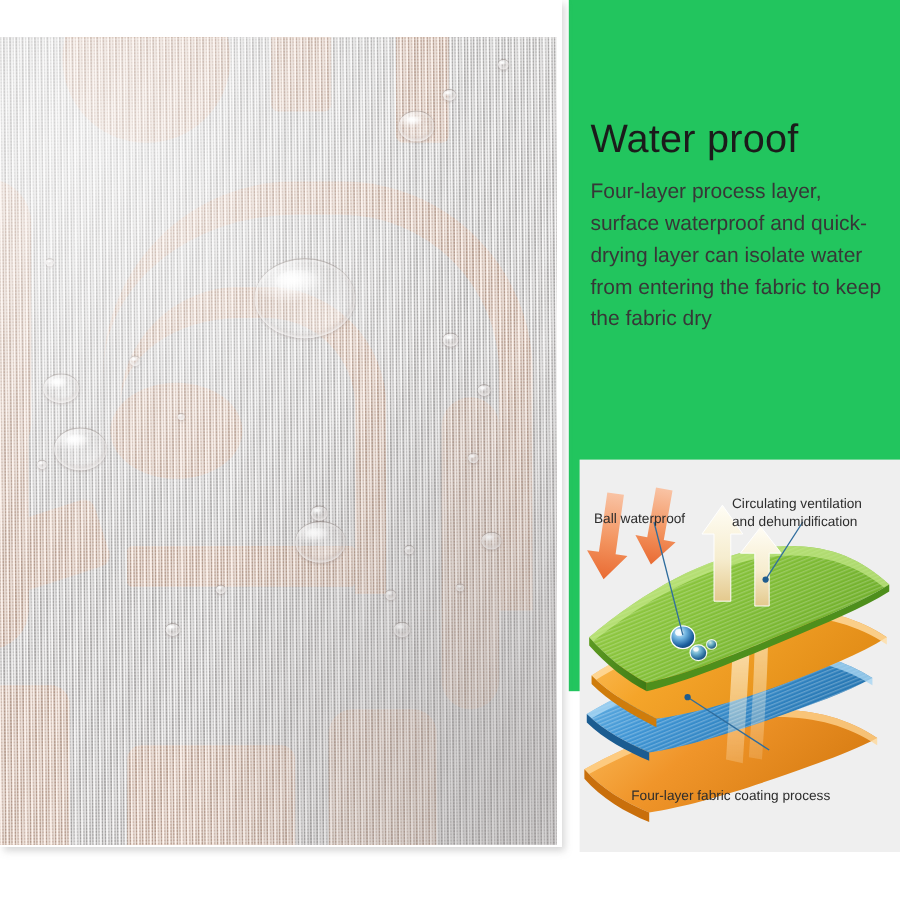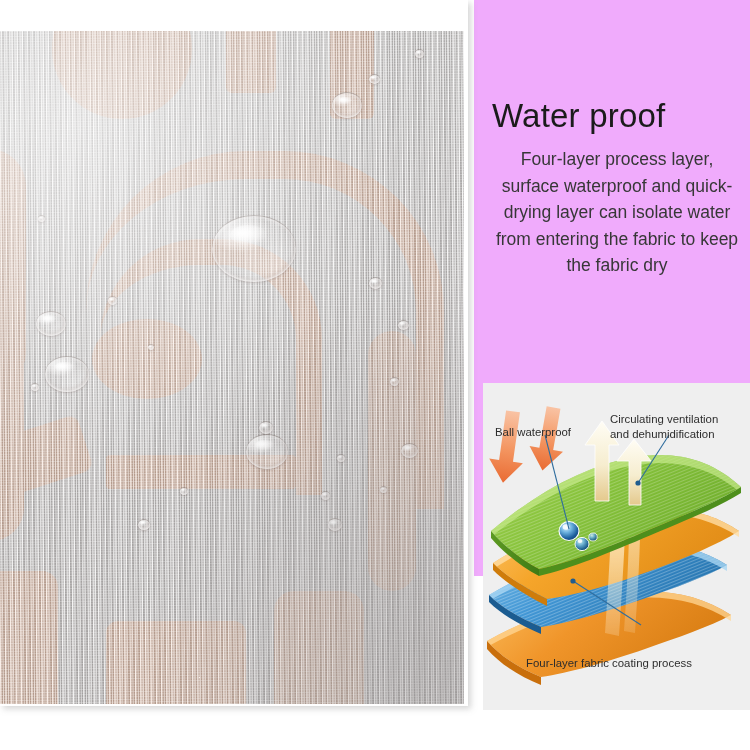--- a/index.html
+++ b/index.html
@@ -12,21 +12,21 @@
     width: 750px;
     height: 750px;
     overflow: hidden;
     font-family: "Liberation Sans", sans-serif;
     -webkit-font-smoothing: antialiased;
   }
   #stage {
     position: relative;
     width: 750px;
     height: 576px;
-    background: #f0abfc;
+    background: #22c55e;
   }
 
   
   .photo-frame {
     position: absolute;
     left: 0px;
     top: 0px;
     width: 474px;
     height: 713px;
     background: #ffffff;
@@ -147,21 +147,20 @@
   }
   .bodycopy {
     position: absolute;
     left: 492px;
     top: 146px;
     width: 250px;
     font-size: 17.5px;
     line-height: 1.52;
     color: #373737;
     font-weight: 400;
-    text-align: center;
   }
 
   
   .diagram {
     position: absolute;
     left: 483px;
     top: 383px;
     width: 267px;
     height: 327px;
     background: #efefef;

